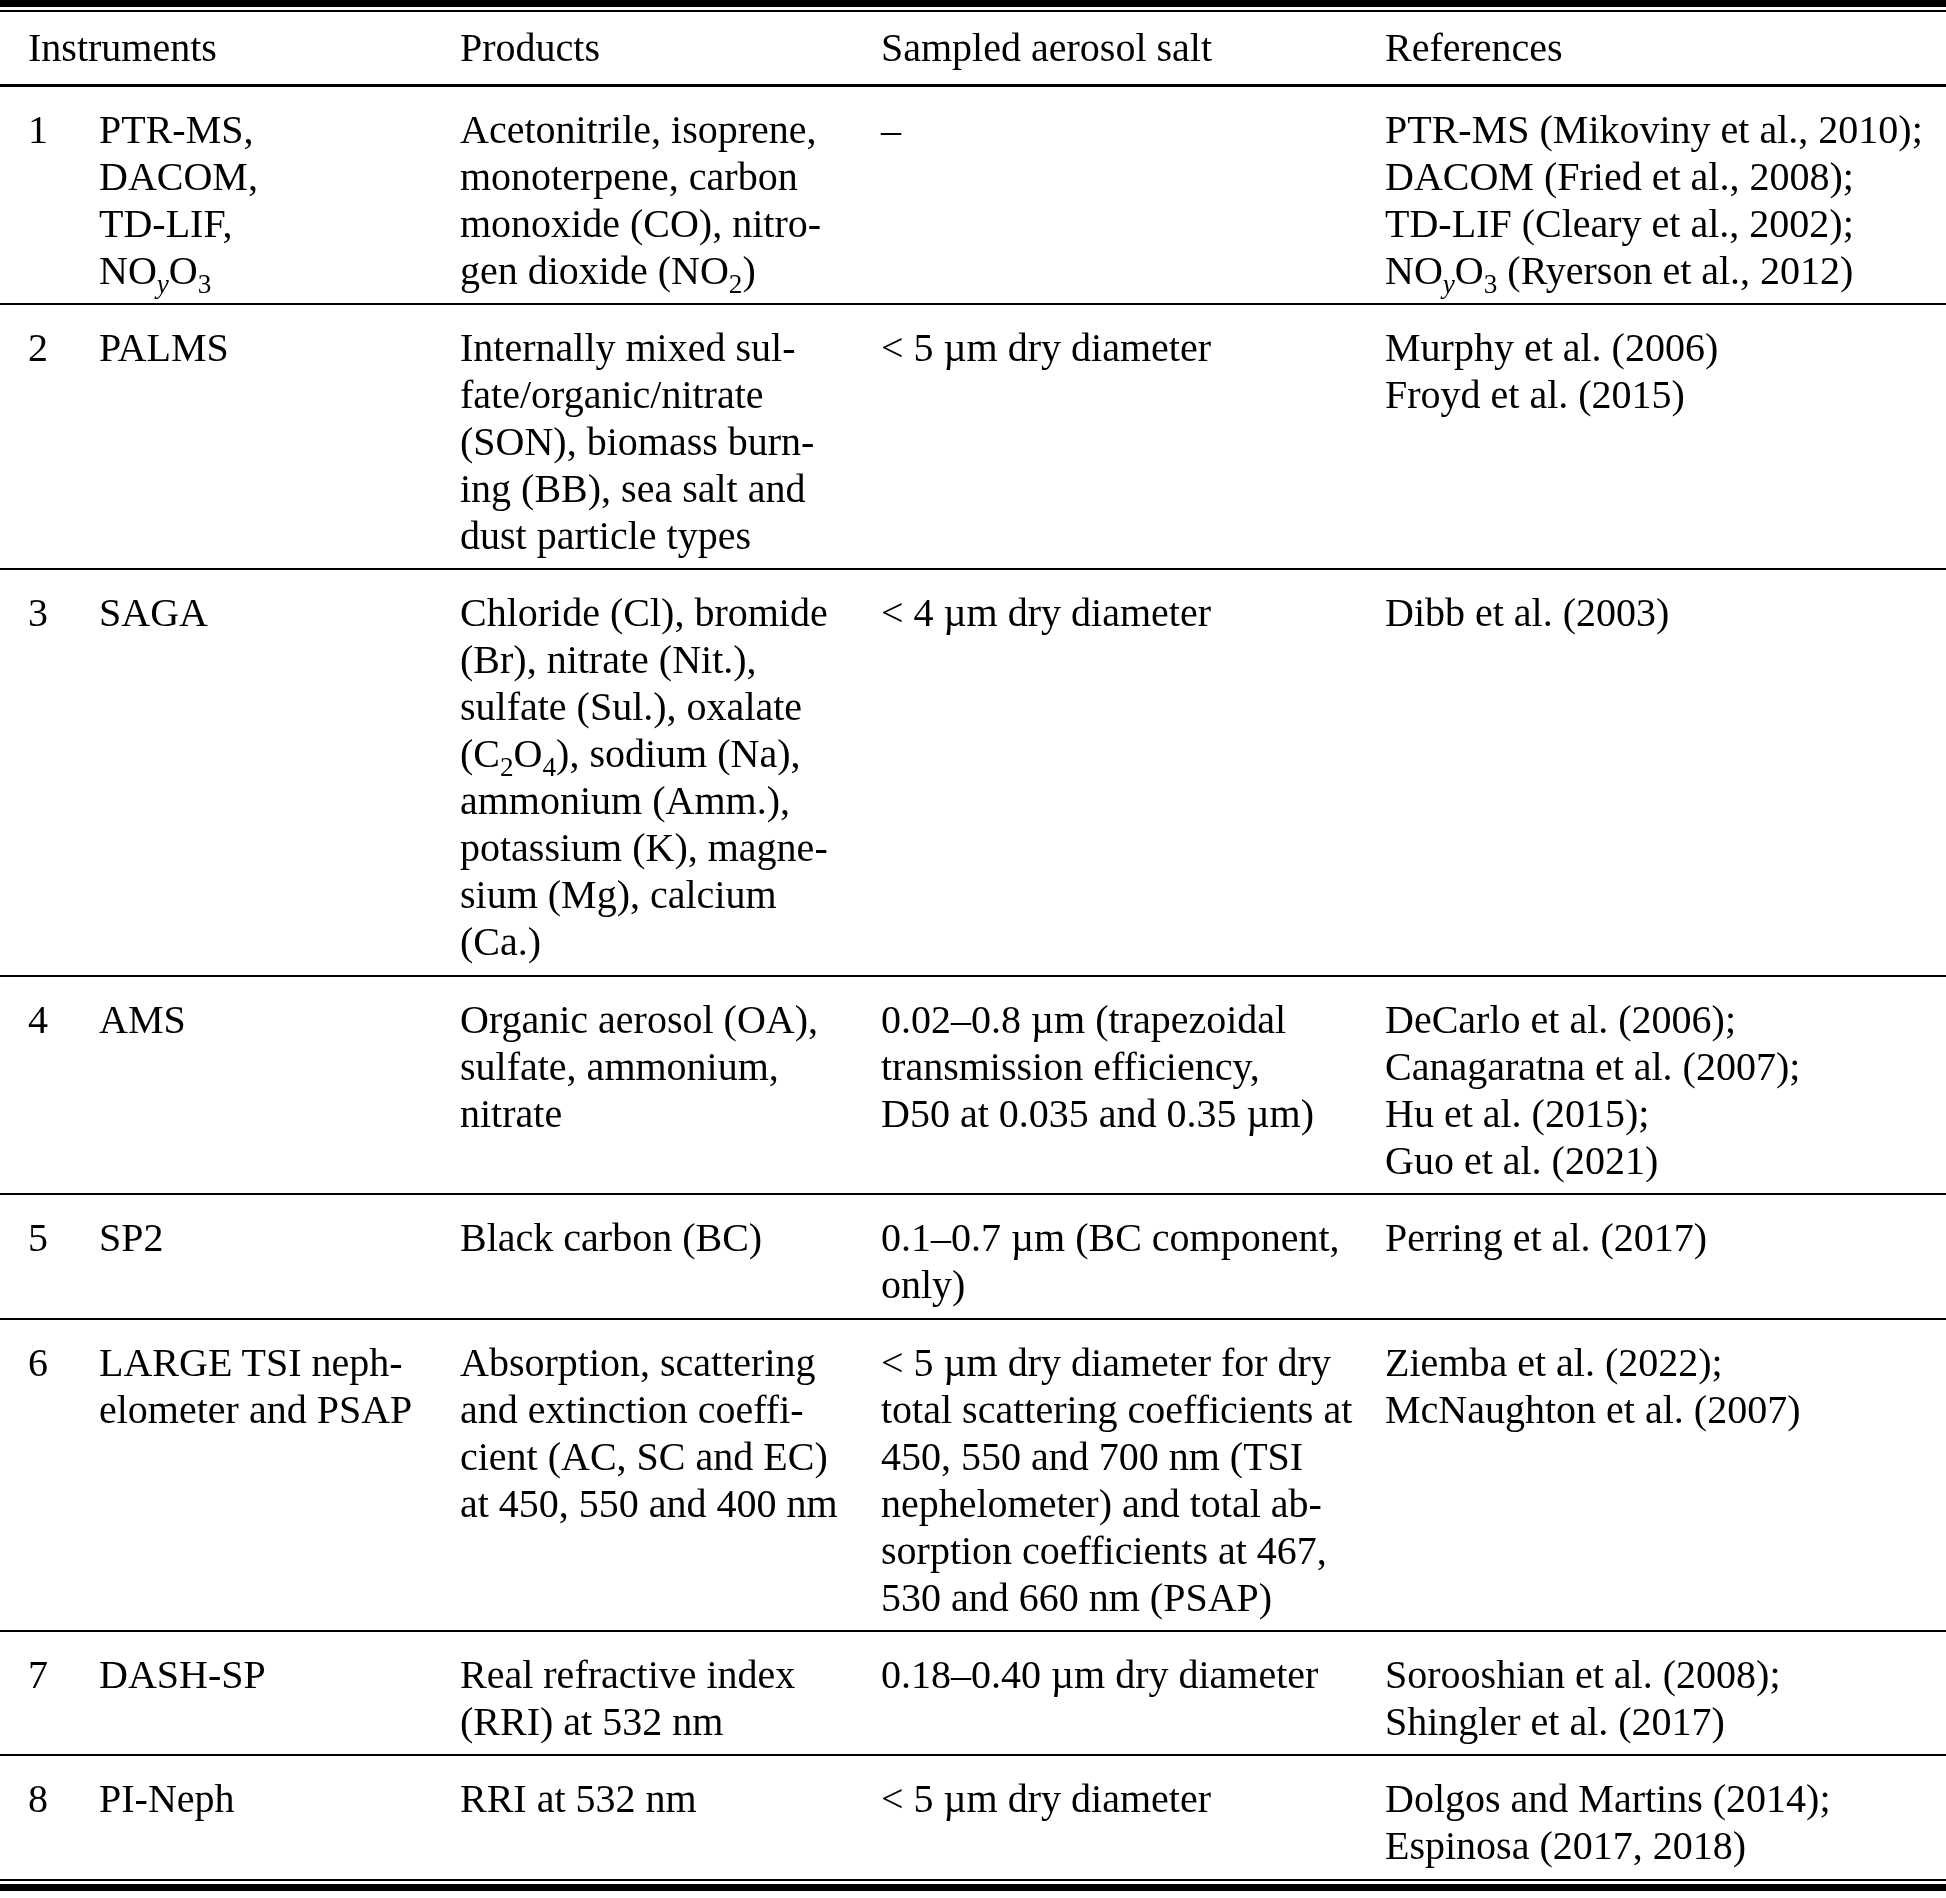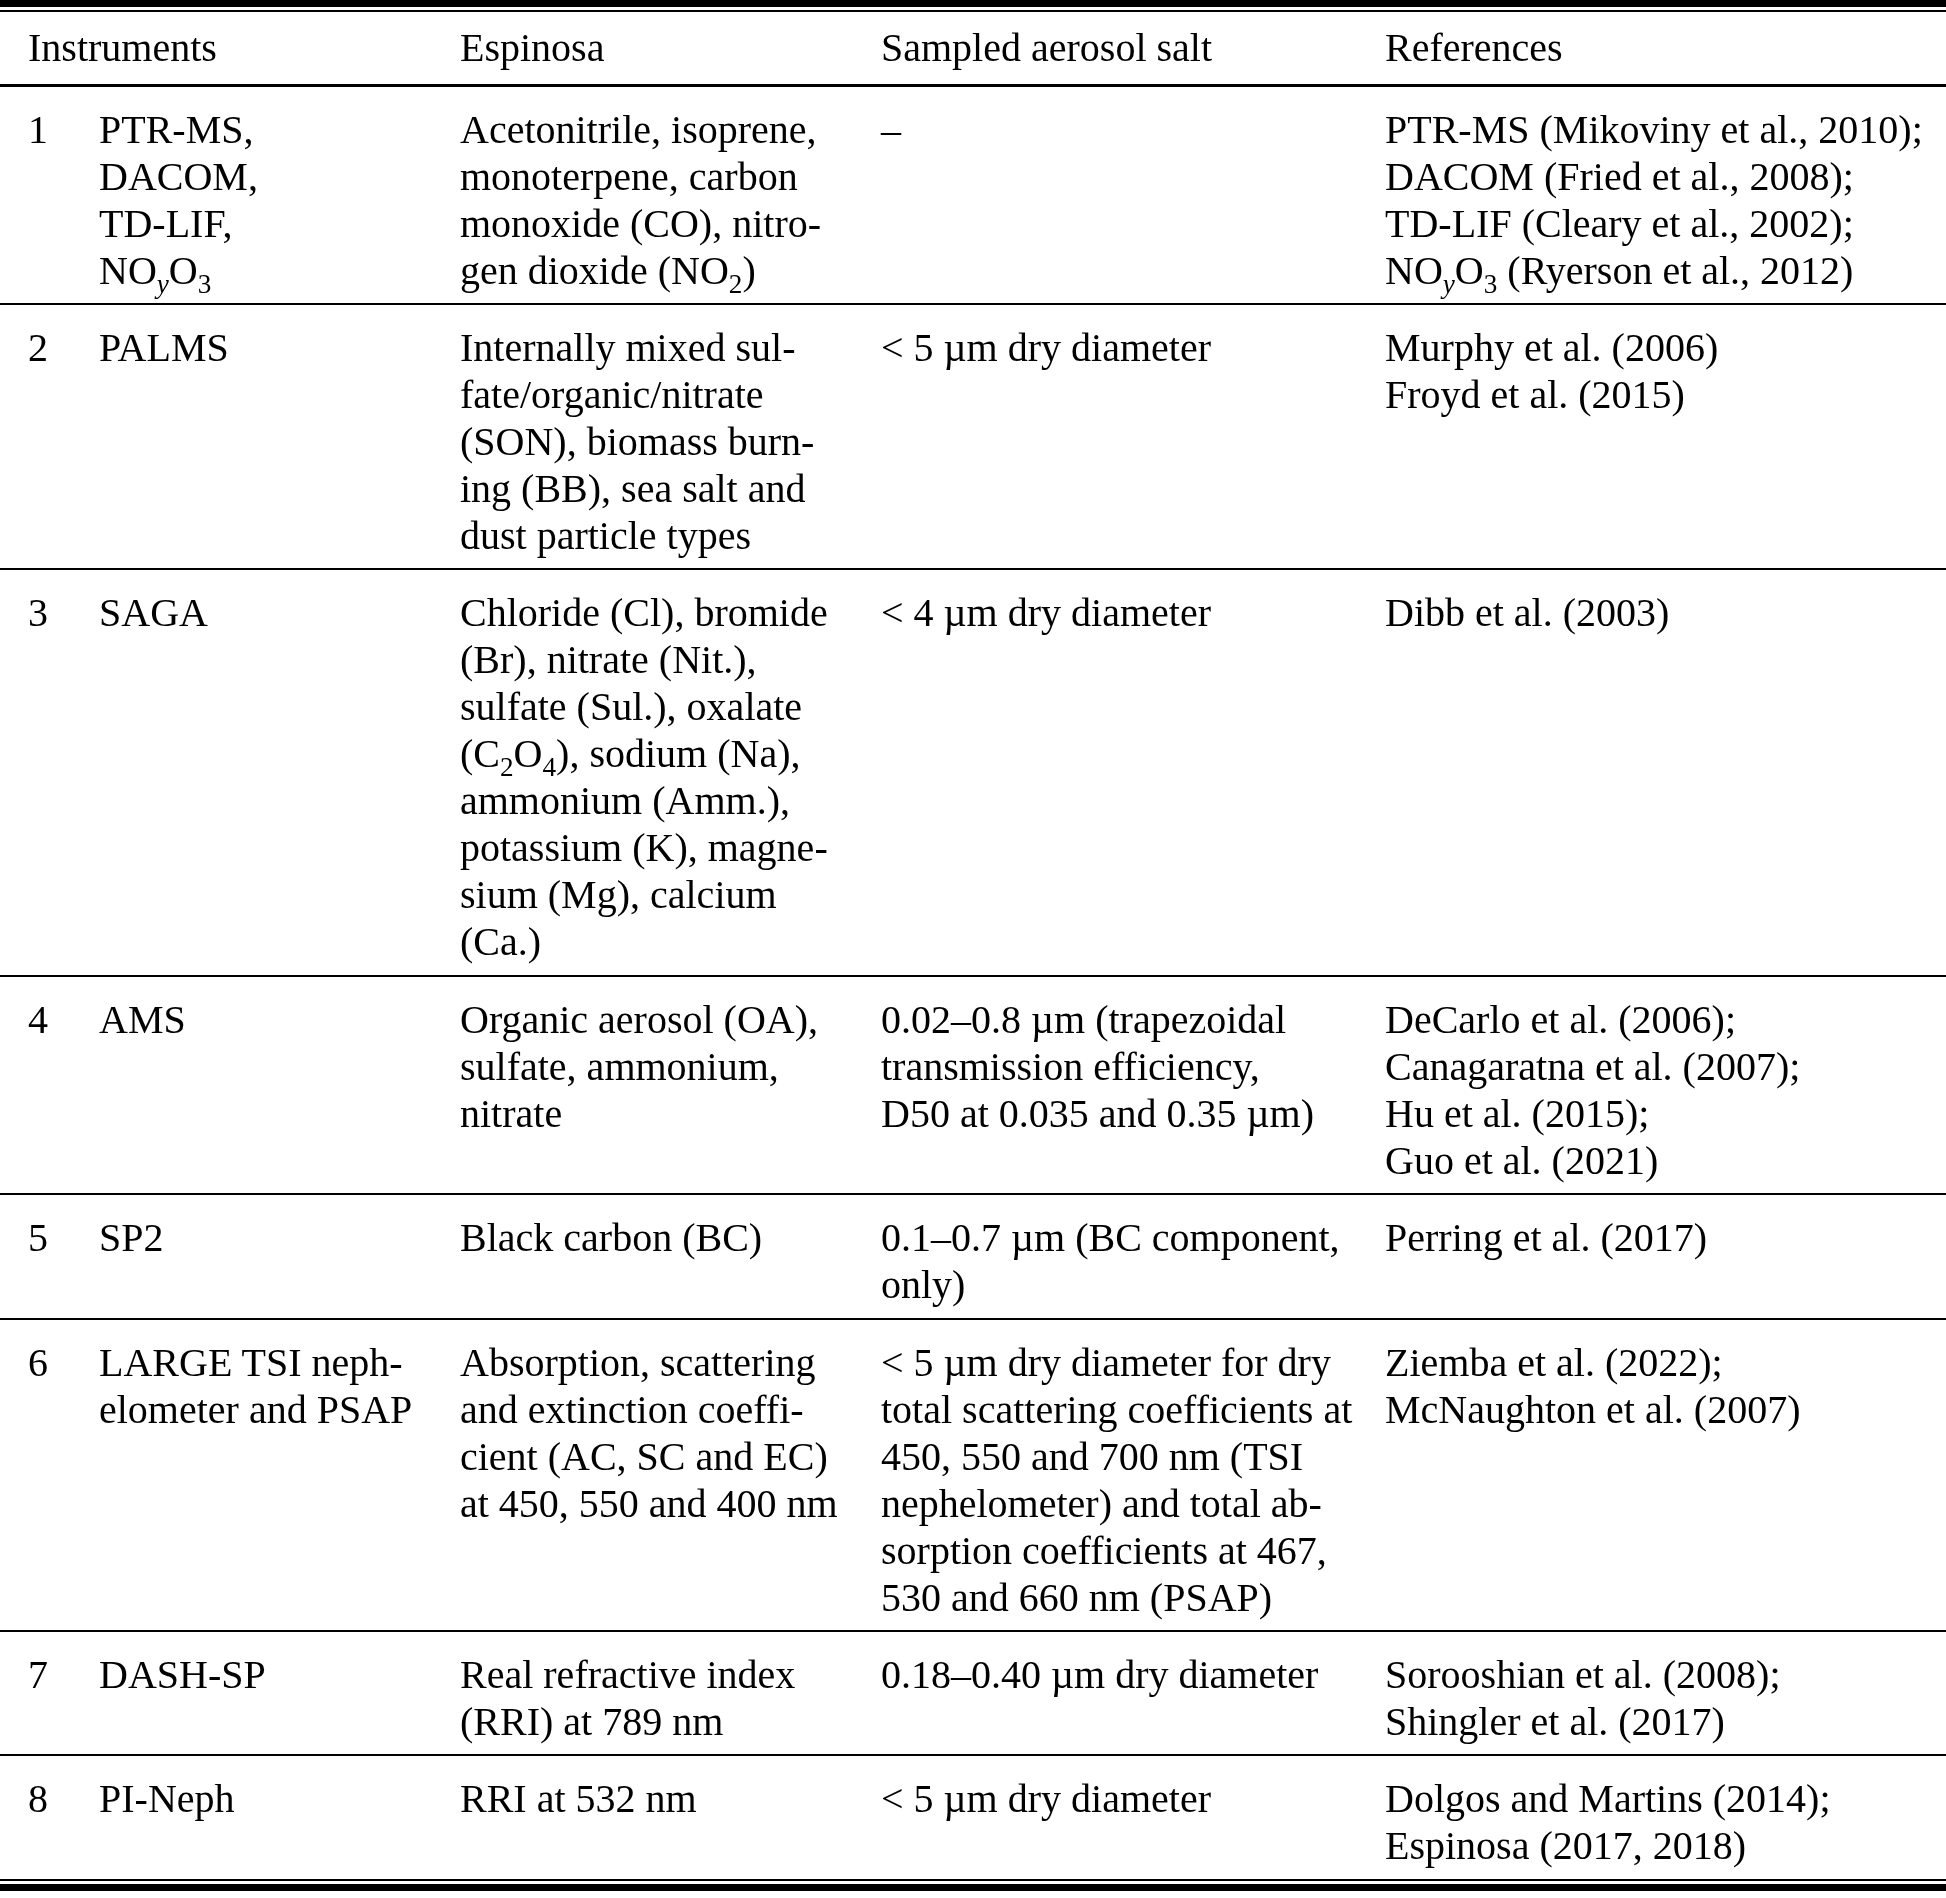--- a/index.html
+++ b/index.html
@@ -68,21 +68,21 @@
     <colgroup>
       <col class="c-num">
         <col class="c-instr">
         <col class="c-prod">
         <col class="c-size">
         <col class="c-refs">
     </colgroup>
     <thead>
       <tr>
         <th colspan="2" class="first">Instruments</th>
-        <th>Espinosa</th>
+        <th>Products</th>
         <th>Sampled aerosol salt</th>
         <th>References</th>
       </tr>
     </thead>
     <tbody>
       <tr>
         <td class="num">1</td>
         <td>PTR-MS,
 DACOM,
 TD-LIF,
@@ -159,21 +159,21 @@
 nephelometer) and total ab-
 sorption coefficients at 467,
 530 and 660 nm (PSAP)</td>
         <td>Ziemba et al. (2022);
 McNaughton et al. (2007)</td>
       </tr>
       <tr>
         <td class="num">7</td>
         <td>DASH-SP</td>
         <td>Real refractive index
-(RRI) at 789 nm</td>
+(RRI) at 532 nm</td>
         <td>0.18–0.40 µm dry diameter</td>
         <td>Sorooshian et al. (2008);
 Shingler et al. (2017)</td>
       </tr>
       <tr>
         <td class="num">8</td>
         <td>PI-Neph</td>
         <td>RRI at 532 nm</td>
         <td>&lt; 5 µm dry diameter</td>
         <td>Dolgos and Martins (2014);

